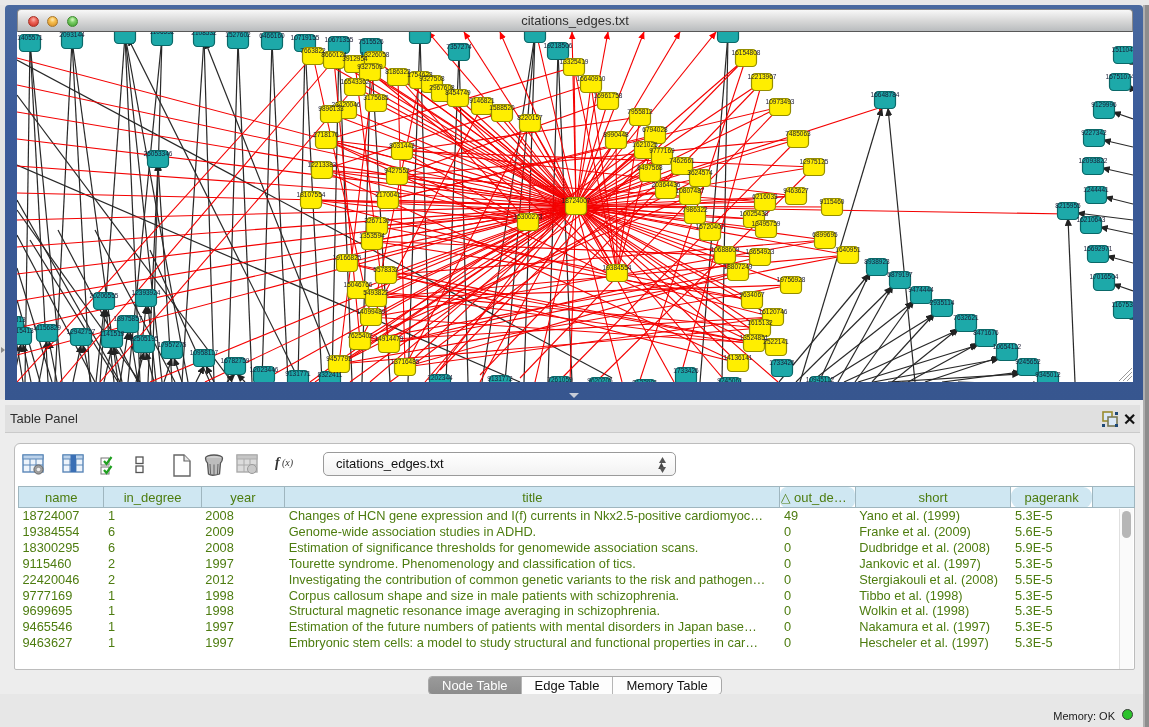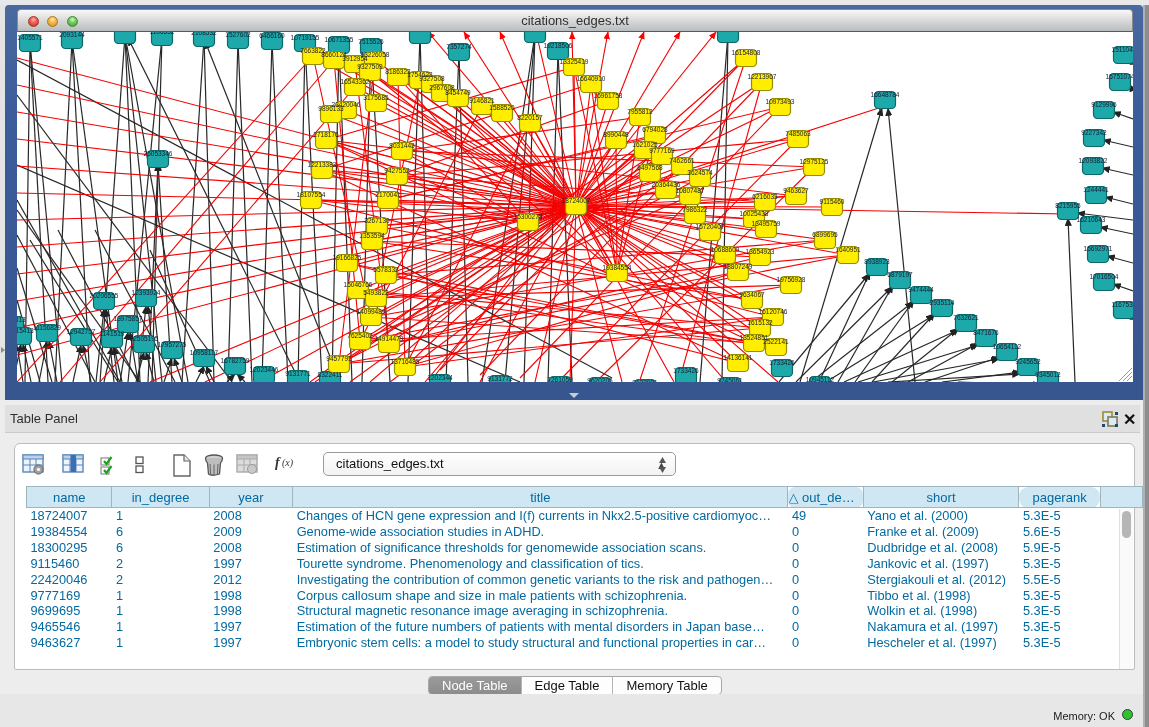--- a/index.html
+++ b/index.html
@@ -38,21 +38,21 @@
 #container { position:absolute; left:14px; top:43px; width:1121px; height:227px;
   background:#fff; border:1px solid #bcbcbc; border-radius:6px 6px 2px 2px; }
 #toolbar { position:absolute; left:0; top:0; width:100%; height:43px; }
 #dropdown { position:absolute; left:308px; top:8px; width:353px; height:24px;
   background:linear-gradient(#ffffff,#f2f2f2); border:1px solid #9a9a9a; border-radius:5px;
   font-size:13px; color:#111; line-height:22px; padding-left:12px; }
 #dropdown .arr { position:absolute; right:10px; top:1px; font-size:11px; color:#444; letter-spacing:-2px; }
 #fx { position:absolute; left:260px; top:11px; font-style:italic; font-size:14px; color:#333; font-family:"Liberation Serif",serif; font-weight:bold; }
 
 table#dt { position:absolute; left:3px; top:42px; border-collapse:collapse; table-layout:fixed;
-  font-size:12.8px; color:#0369a1; width:1117px;margin-left:8px; }
+  font-size:12.8px; color:#4d7c0f; width:1117px; }
 table#dt th { background:#cfe7f2; border:1px solid #9fb6bf; border-top:1px solid #9fb6bf;
   font-weight:normal; font-size:13px; height:21px; padding:0; overflow:hidden; white-space:nowrap; }
 table#dt td { height:15.9px; line-height:15.9px; padding:0 0 0 4px; overflow:hidden; white-space:nowrap; }
 td.c1,td.c2 { }
 .c0 { width:85px; } .c1 { width:97px; } .c2 { width:83px; } .c3 { width:493px; }
 .c4 { width:75px; } .c5 { width:155px; } .c6 { width:81px;border-radius:9px; } .c7 { width:42px; }
 th.c4 { text-align:left; padding-left:4px;border-radius:7px; }
 #vsb { position:absolute; right:1px; top:65px; width:14px; height:160px; background:#fafafa; border-left:1px solid #e0e0e0; }
 #vsb .thumb { position:absolute; left:2px; top:2px; width:9px; height:27px; background:#b6b6b6; border-radius:5px; }
 
@@ -754,21 +754,21 @@
               <th class="c5">short</th>
               <th class="c6">pagerank</th>
               <th class="c7"></th>
             </tr>
         <tr>
               <td class="c0">18724007</td>
               <td class="c1">1</td>
               <td class="c2">2008</td>
               <td class="c3">Changes of HCN gene expression and I(f) currents in Nkx2.5-positive cardiomyoc…</td>
               <td class="c4">49</td>
-              <td class="c5">Yano et al. (2000)</td>
+              <td class="c5">Yano et al. (1999)</td>
               <td class="c6">5.3E-5</td>
               <td class="c7"></td>
             </tr>
             <tr>
               <td class="c0">19384554</td>
               <td class="c1">6</td>
               <td class="c2">2009</td>
               <td class="c3">Genome-wide association studies in ADHD.</td>
               <td class="c4">0</td>
               <td class="c5">Franke et al. (2009)</td>
@@ -794,21 +794,21 @@
               <td class="c5">Jankovic et al. (1997)</td>
               <td class="c6">5.3E-5</td>
               <td class="c7"></td>
             </tr>
             <tr>
               <td class="c0">22420046</td>
               <td class="c1">2</td>
               <td class="c2">2012</td>
               <td class="c3">Investigating the contribution of common genetic variants to the risk and pathogen…</td>
               <td class="c4">0</td>
-              <td class="c5">Stergiakouli et al. (2012)</td>
+              <td class="c5">Stergiakouli et al. (2008)</td>
               <td class="c6">5.5E-5</td>
               <td class="c7"></td>
             </tr>
             <tr>
               <td class="c0">9777169</td>
               <td class="c1">1</td>
               <td class="c2">1998</td>
               <td class="c3">Corpus callosum shape and size in male patients with schizophrenia.</td>
               <td class="c4">0</td>
               <td class="c5">Tibbo et al. (1998)</td>

